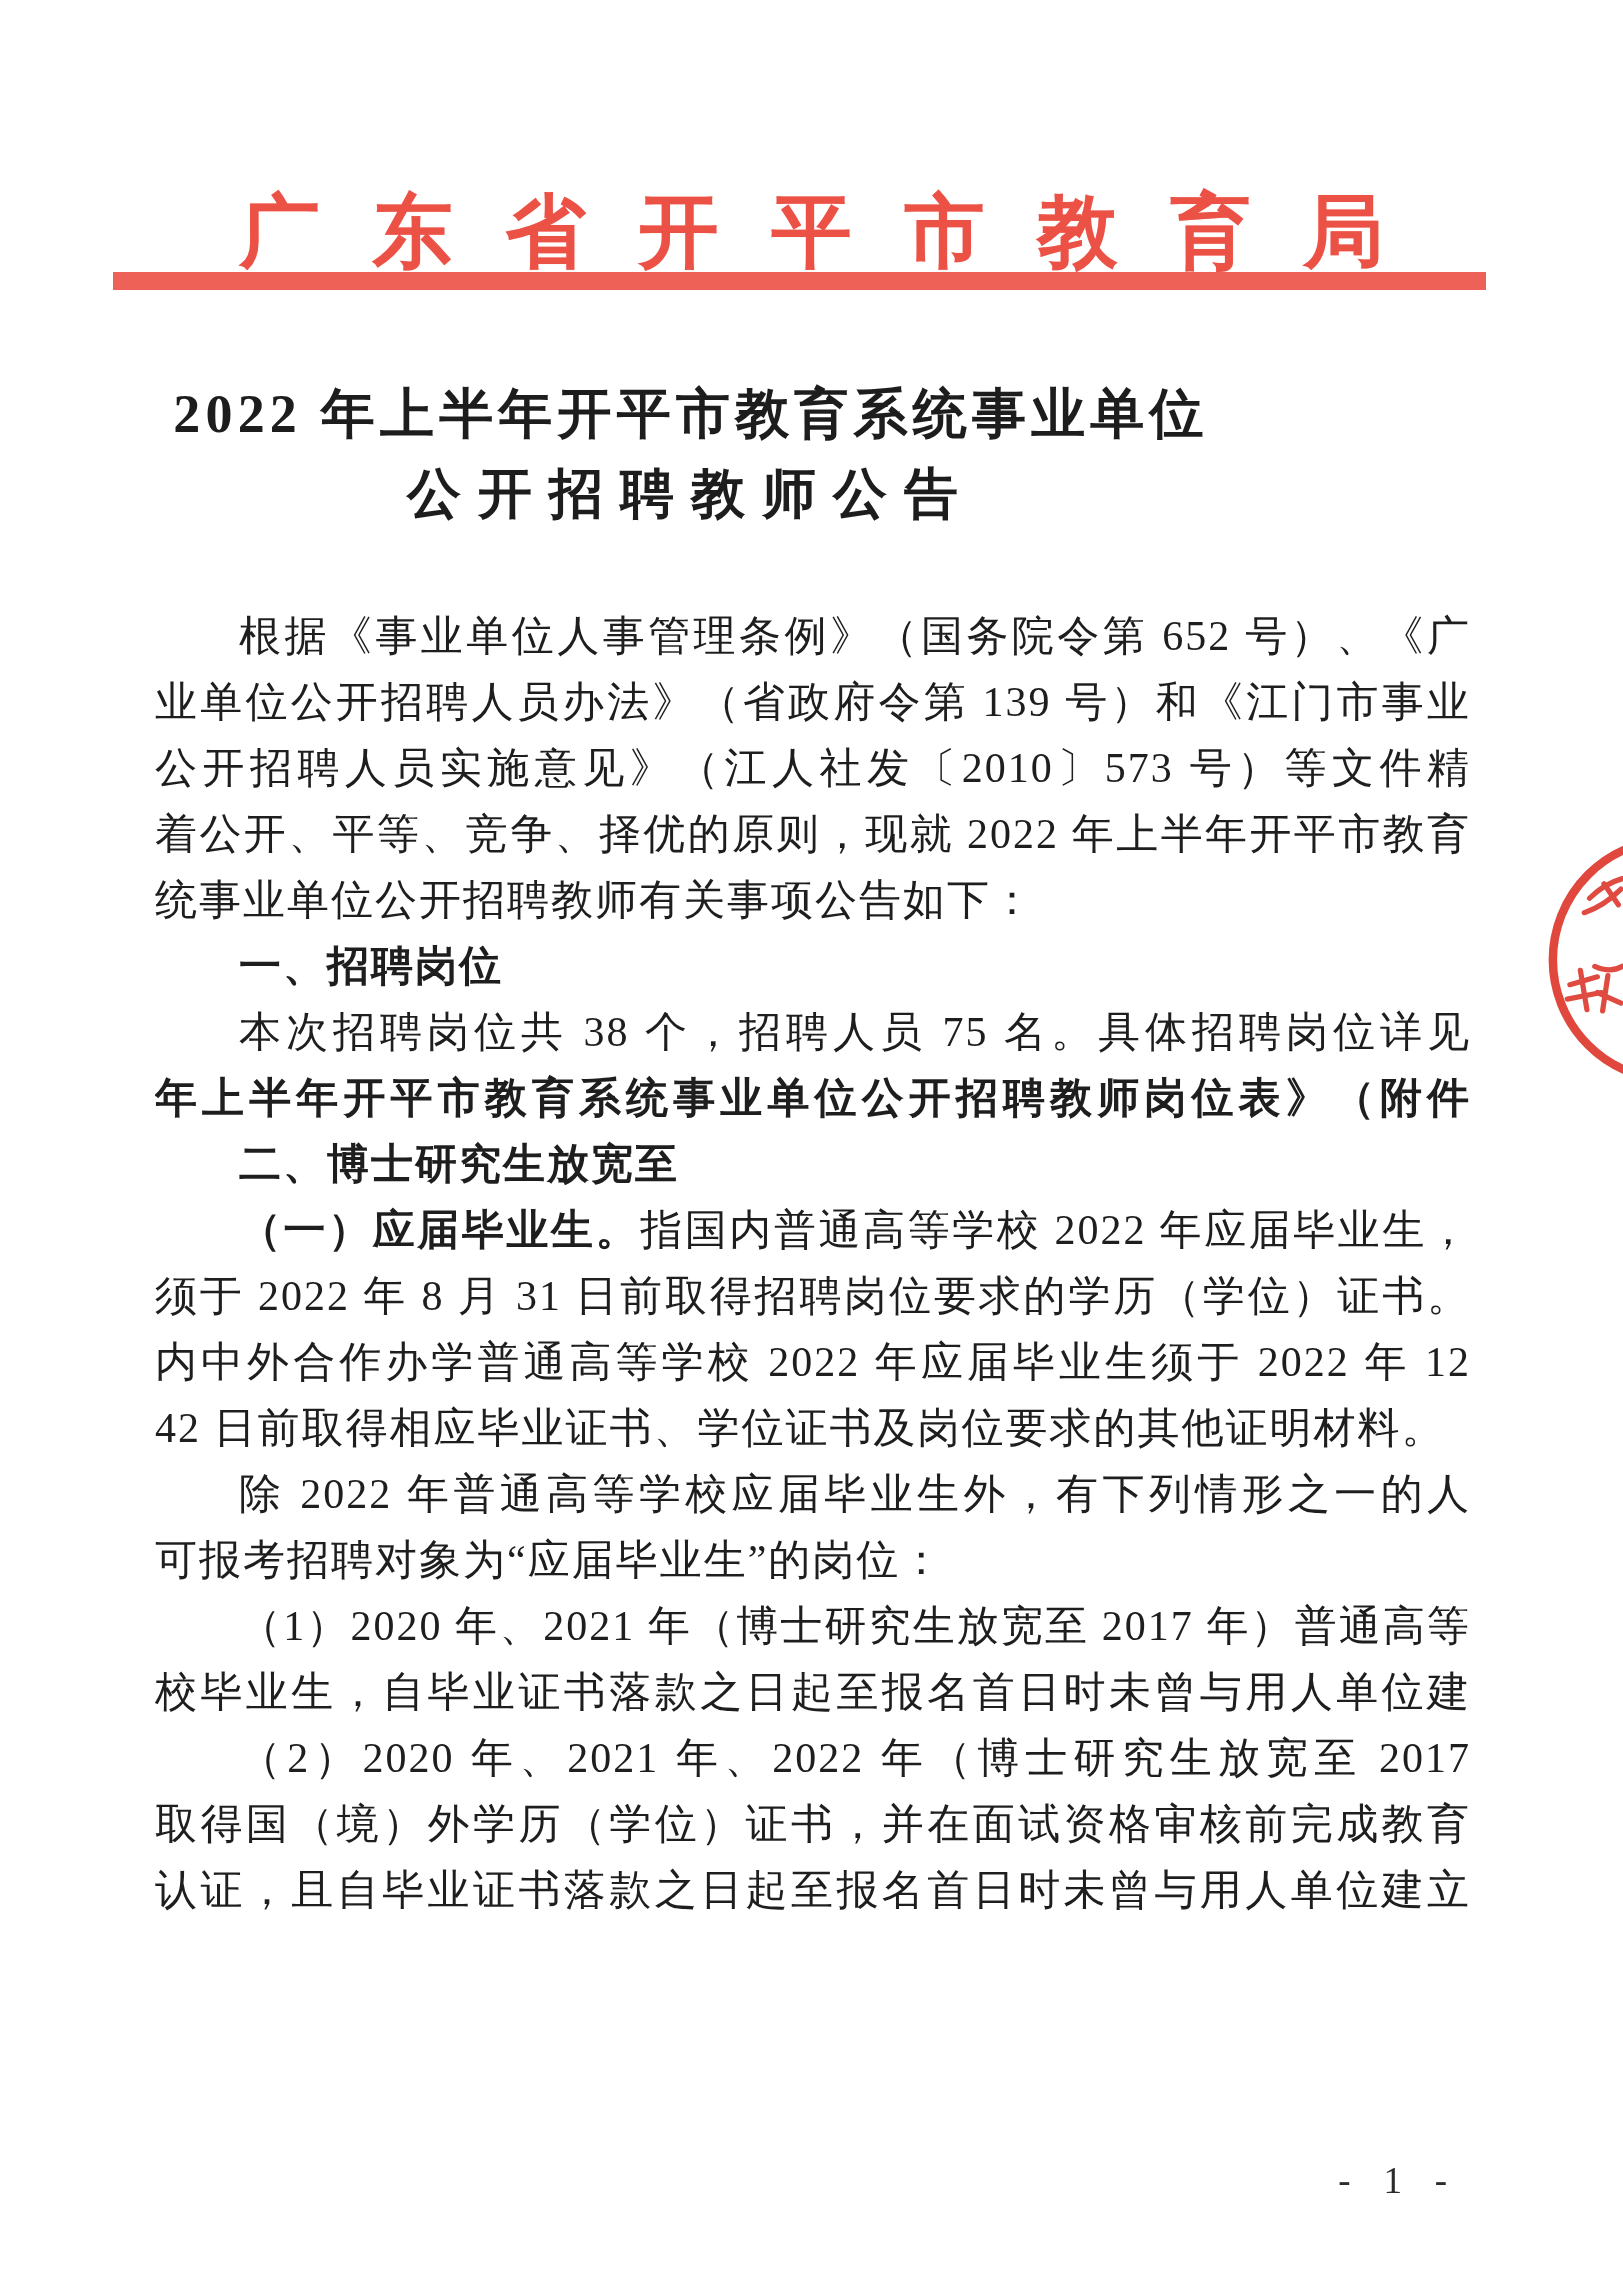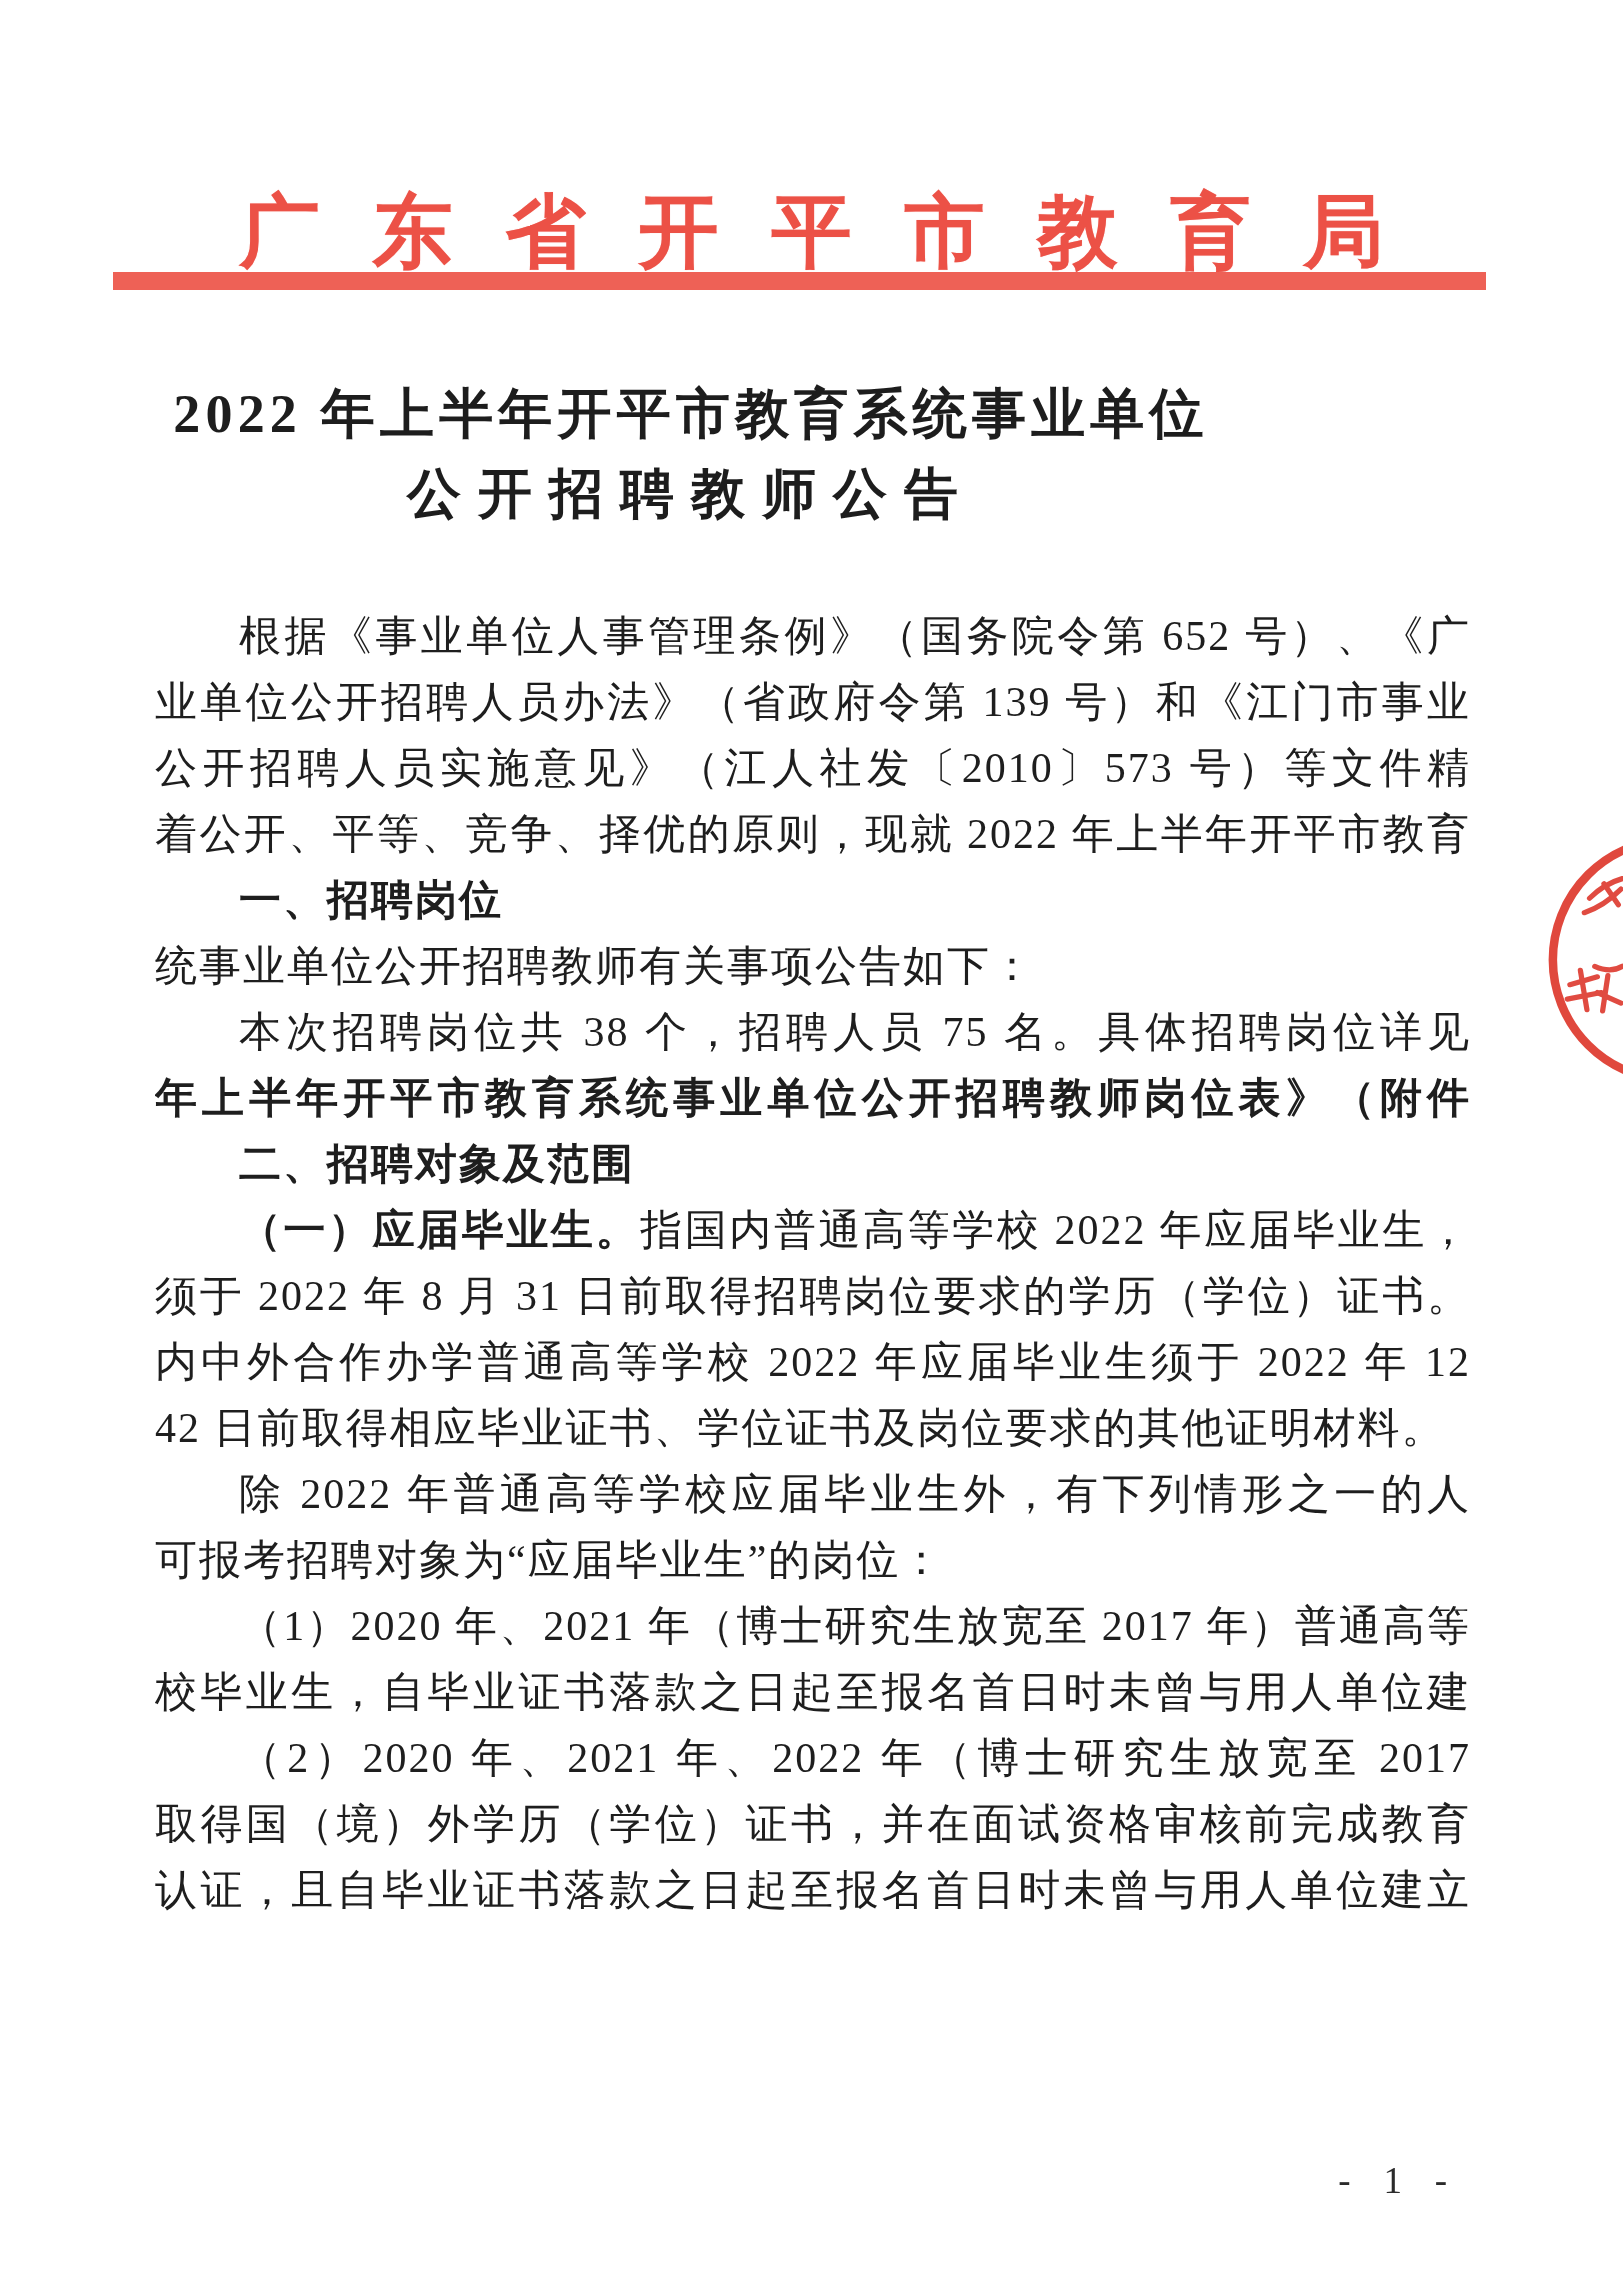--- a/index.html
+++ b/index.html
@@ -65,25 +65,25 @@
 <div class="doc-title">
   <div class="t1">2022 年上半年开平市教育系统事业单位</div>
   <div class="t2">公开招聘教师公告</div>
 </div>
 
 <div class="body-block">
     <div class="line fill indent"><span>根据《事业单位人事管理条例》（国务院令第 652 号）、《广东省事</span></div>
     <div class="line fill"><span>业单位公开招聘人员办法》（省政府令第 139 号）和《江门市事业单位</span></div>
     <div class="line fill"><span>公开招聘人员实施意见》（江人社发〔2010〕573 号）等文件精神，本</span></div>
     <div class="line fill"><span>着公开、平等、竞争、择优的原则，现就 2022 年上半年开平市教育系</span></div>
+    <div class="line"><span>统事业单位公开招聘教师有关事项公告如下：</span></div>
     <div class="line indent heading"><span class="b">一、招聘岗位</span></div>
-    <div class="line"><span>统事业单位公开招聘教师有关事项公告如下：</span></div>
     <div class="line fill indent"><span>本次招聘岗位共 38 个，招聘人员 75 名。具体招聘岗位详见</span></div>
     <div class="line fill"><span class="b">年上半年开平市教育系统事业单位公开招聘教师岗位表》（附件 1）。</span></div>
-    <div class="line indent heading"><span class="b">二、招聘对象及范围</span></div>
+    <div class="line indent heading"><span class="b">二、博士研究生放宽至</span></div>
     <div class="line fill indent"><span class="b">（一）应届毕业生。</span><span>指国内普通高等学校 2022 年应届毕业生，且</span></div>
     <div class="line fill"><span>须于 2022 年 8 月 31 日前取得招聘岗位要求的学历（学位）证书。境</span></div>
     <div class="line fill"><span>内中外合作办学普通高等学校 2022 年应届毕业生须于 2022 年 12 月</span></div>
     <div class="line"><span>42 日前取得相应毕业证书、学位证书及岗位要求的其他证明材料。</span></div>
     <div class="line fill indent"><span>除 2022 年普通高等学校应届毕业生外，有下列情形之一的人员，</span></div>
     <div class="line"><span>可报考招聘对象为“应届毕业生”的岗位：</span></div>
     <div class="line fill indent"><span>（1）2020 年、2021 年（博士研究生放宽至 2017 年）普通高等学</span></div>
     <div class="line fill"><span>校毕业生，自毕业证书落款之日起至报名首日时未曾与用人单位建立</span></div>
     <div class="line fill indent"><span>（2）2020 年、2021 年、2022 年（博士研究生放宽至 2017 年）</span></div>
     <div class="line fill"><span>取得国（境）外学历（学位）证书，并在面试资格审核前完成教育部</span></div>

